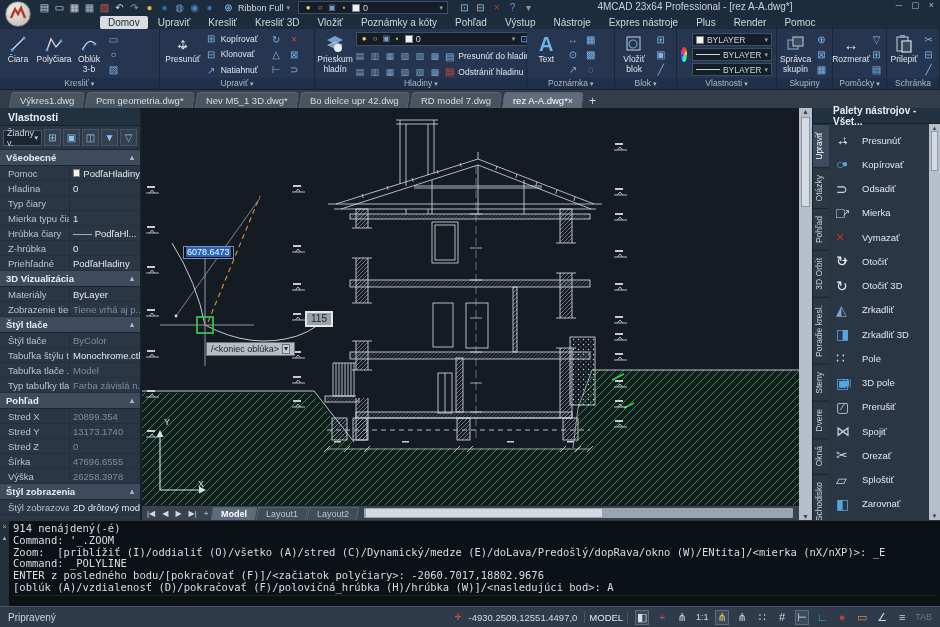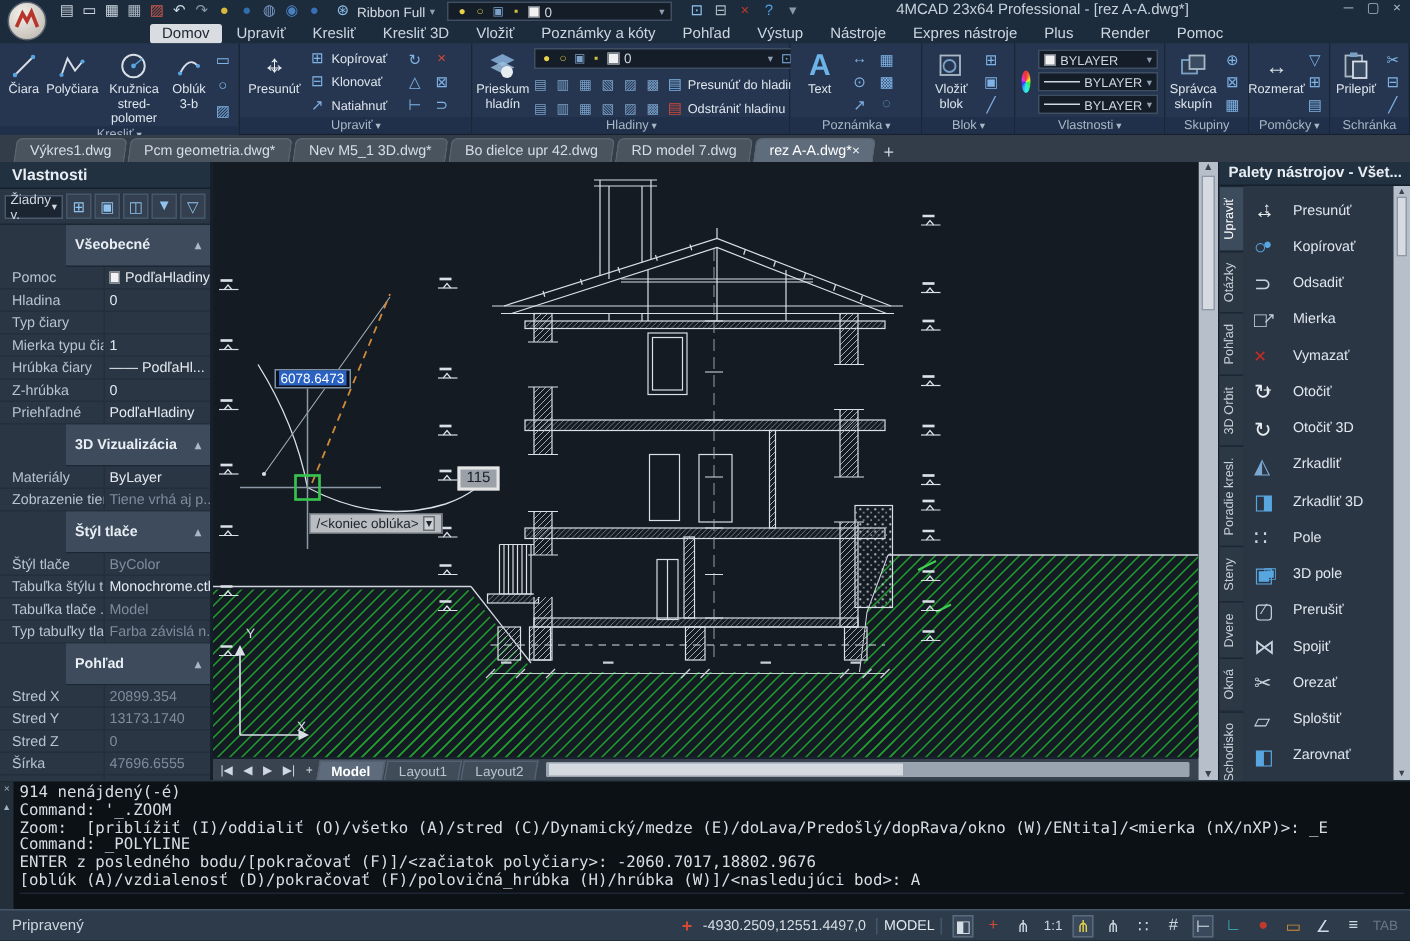--- a/index.html
+++ b/index.html
@@ -74,21 +74,21 @@
   .main { flex:1; display:flex; min-height:0; }
 
   
   .props { width:142px; background:#2b3645; border-right:2px solid #15202c; display:flex; flex-direction:column; font-size:9.5px; }
   .ptitle { height:18px; background:#223140; color:#e8eef4; font-weight:bold; font-size:10.5px; display:flex; align-items:center; padding-left:8px; border-bottom:1px solid #15202c; }
   .ptools { height:24px; display:flex; align-items:center; gap:2px; padding:0 3px; border-bottom:1px solid #1c2734; }
   .pselect { width:56px; height:16px; background:#1b2531; border:1px solid #4a5a6c; color:#cfd8e2; font-size:9px; display:flex; align-items:center; padding:0 3px; }
   .pselect::after { content:"▾"; margin-left:auto; font-size:7px; }
   .ptool { width:17px; height:17px; border:1px solid #46566a; background:#34404f; display:inline-flex; align-items:center; justify-content:center; font-size:10px; color:#8fc2ee; }
   .pbody { flex:1; overflow:hidden; }
-  .psec { height:28px; background:#3d4b5d; color:#e8eef4; font-weight:bold; display:flex; align-items:center; padding:4px 6px; border-bottom:1px solid #1c2734;margin-left:44px; }
+  .psec { height:16px; background:#3d4b5d; color:#e8eef4; font-weight:bold; display:flex; align-items:center; padding:4px 6px; border-bottom:1px solid #1c2734; }
   .psec::after { content:"▴"; margin-left:auto; font-size:8px; color:#aab8c6; }
   .prow { height:15px; display:flex; border-bottom:1px solid #242f3c; padding-left:8px; }
   .plabel { width:62px; color:#b9c4d0; display:flex; align-items:center; border-right:1px solid #242f3c; overflow:hidden; white-space:nowrap; }
   .pval { flex:1; color:#e3e9f0; display:flex; align-items:center; gap:3px; padding-left:3px; overflow:hidden; white-space:nowrap; }
   .prow.muted .pval { color:#77markdown8494; color:#7f8c9a; }
   .prow .sw { display:none; }
   .prow.swatch .sw { display:inline-block; }
 
   
   .center { flex:1; display:flex; flex-direction:column; min-width:0; }
@@ -112,21 +112,21 @@
   .hscroll { flex:1; height:10px; margin:0 4px; background:#9aa3b0; border-radius:1px; position:relative; }
   .hscroll .thumb { position:absolute; left:2px; top:1px; height:8px; width:55%; background:#d5dae1; }
 
   
   .vscroll { width:13px; background:#b7bfca; display:flex; flex-direction:column; align-items:center; justify-content:space-between; font-size:7px; color:#39434f; }
   .vscroll .thumb { width:9px; flex:0 0 90px; background:#d6dbe2; border:1px solid #8f98a6; margin-top:2px; }
   .vscroll .sp { flex:1; }
 
   
   .palette { width:128px; background:#2b3645; border-left:1px solid #15202c; display:flex; flex-direction:column; }
-  .paltitle { height:16px; background:#223140; color:#e8eef4; font-weight:bold; font-size:10px; display:flex; align-items:center; padding-left:6px; border-bottom:1px solid #15202c; }
+  .paltitle { height:16px; background:#223140; color:#e8eef4; font-weight:bold; font-size:10px; display:flex; align-items:center; padding-left:20px; border-bottom:1px solid #15202c; }
   .palbody { flex:1; display:flex; min-height:0; }
   .paltabs { width:16px; display:flex; flex-direction:column; overflow:hidden; background:#26303d; }
   .ptab { writing-mode:vertical-rl; transform:rotate(180deg); font-size:8.5px; color:#c6d0da; padding:7px 1px; text-align:center;
           background:#2c3945; border-bottom:1px solid #1c2734; cursor:default; white-space:nowrap; }
   .ptab.active { background:#3d4c5c; color:#ffffff; }
   .palitems { flex:1; padding:4px 2px; display:flex; flex-direction:column; overflow:hidden; }
   .pitem { height:25px; display:flex; align-items:center; gap:7px; padding-left:4px; cursor:default; }
   .picon { position:relative; width:20px; height:18px; flex:none; }
   .picon .g1 { position:absolute; left:1px; top:0; font-size:14px; line-height:18px; }
   .picon .g2 { position:absolute; left:7px; top:3px; font-size:10px; line-height:12px; }
@@ -247,31 +247,20 @@
         </div>
         <div class="rbig" style="width:38px">
           <span class="ric">
               <svg width="18" height="18">
                 <path d="M2,15 L6,4 L11,12 L16,6" stroke="#d8dee6" stroke-width="1.3" fill="none"></path>
                 <circle cx="2" cy="15" r="1.4" fill="#58a6e0"></circle>
                 <circle cx="16" cy="6" r="1.4" fill="#58a6e0"></circle>
               </svg>
             </span>
           <span class="rlabel">Polyčiara</span>
-        </div>
-        <div class="rbig" style="width:52px">
-          <span class="ric">
-              <svg width="20" height="20">
-                <circle cx="10" cy="10" r="7.5" stroke="#d8dee6" stroke-width="1.3" fill="none"></circle>
-                <circle cx="10" cy="10" r="1.6" fill="#58a6e0"></circle>
-                <line x1="10" y1="10" x2="16" y2="5" stroke="#58a6e0" stroke-width="1"></line>
-              </svg>
-            </span>
-          <span class="rlabel">Kružnica
-stred-polomer</span>
         </div>
         <div class="rbig" style="width:30px">
           <span class="ric">
               <svg width="18" height="18">
                 <path d="M3,14 Q9,2 15,9" stroke="#d8dee6" stroke-width="1.3" fill="none"></path>
                 <circle cx="3" cy="14" r="1.4" fill="#58a6e0"></circle>
                 <circle cx="15" cy="9" r="1.4" fill="#58a6e0"></circle>
               </svg>
             </span>
           <span class="rlabel">Oblúk

